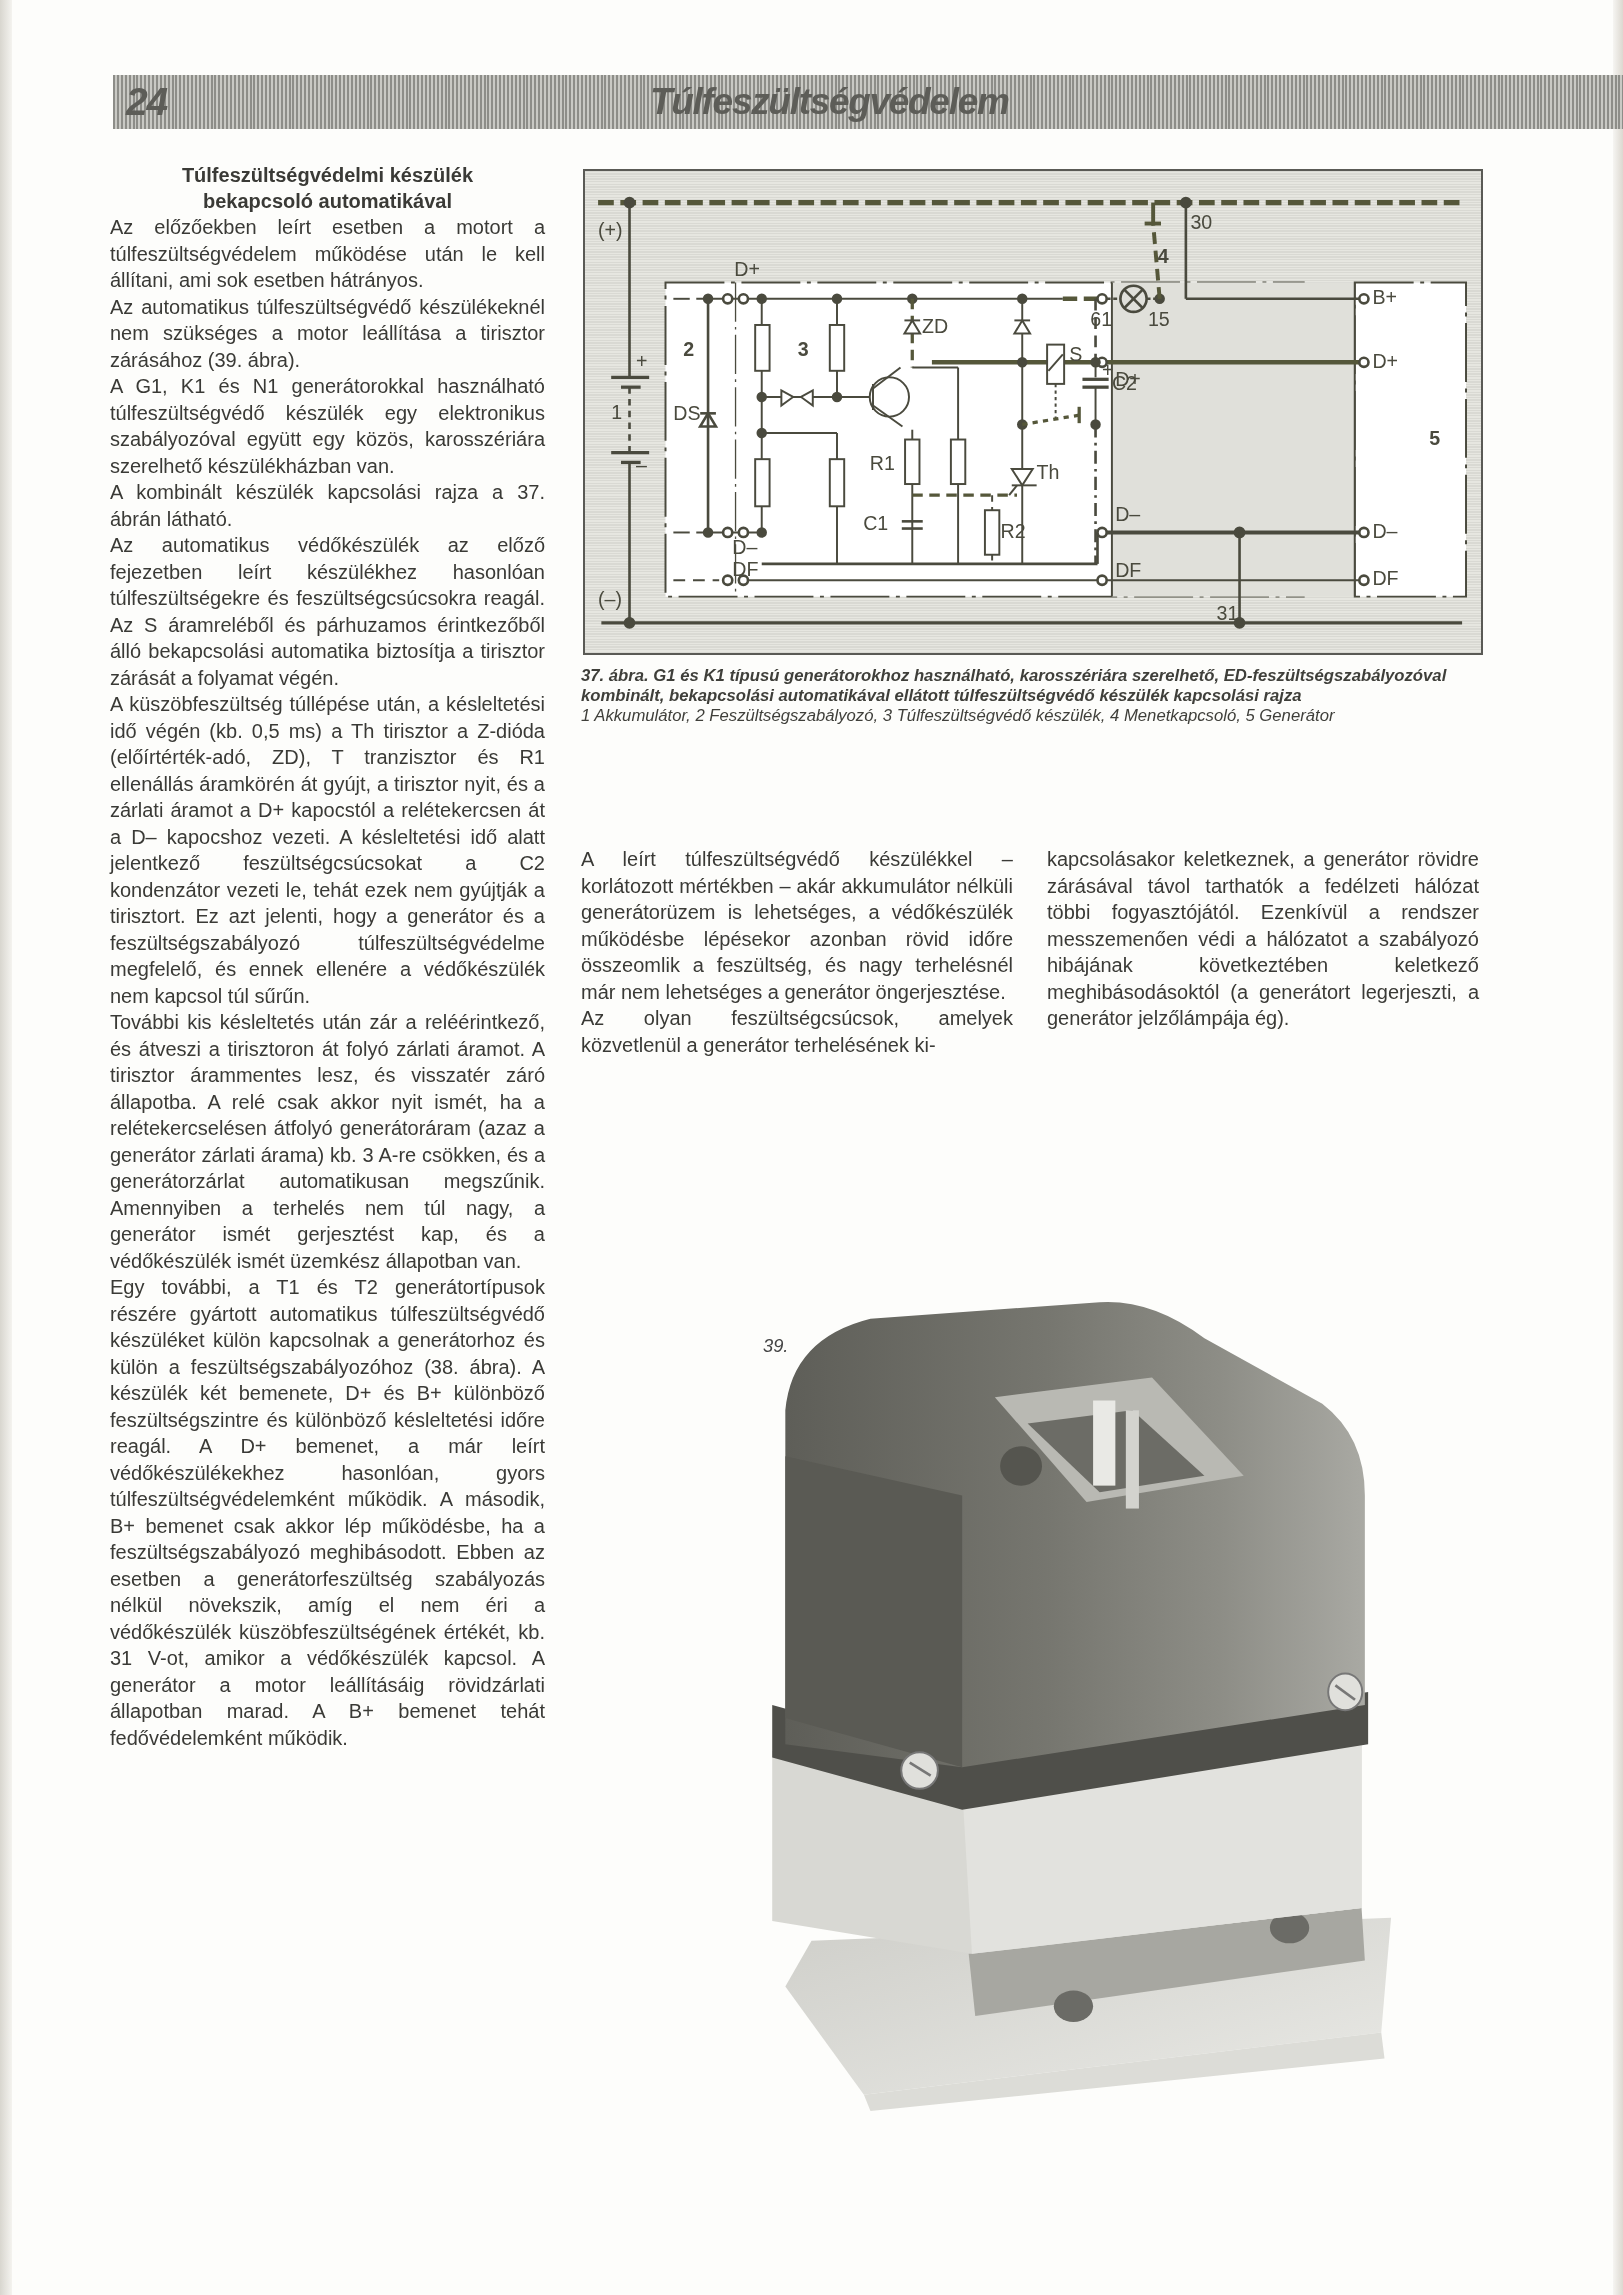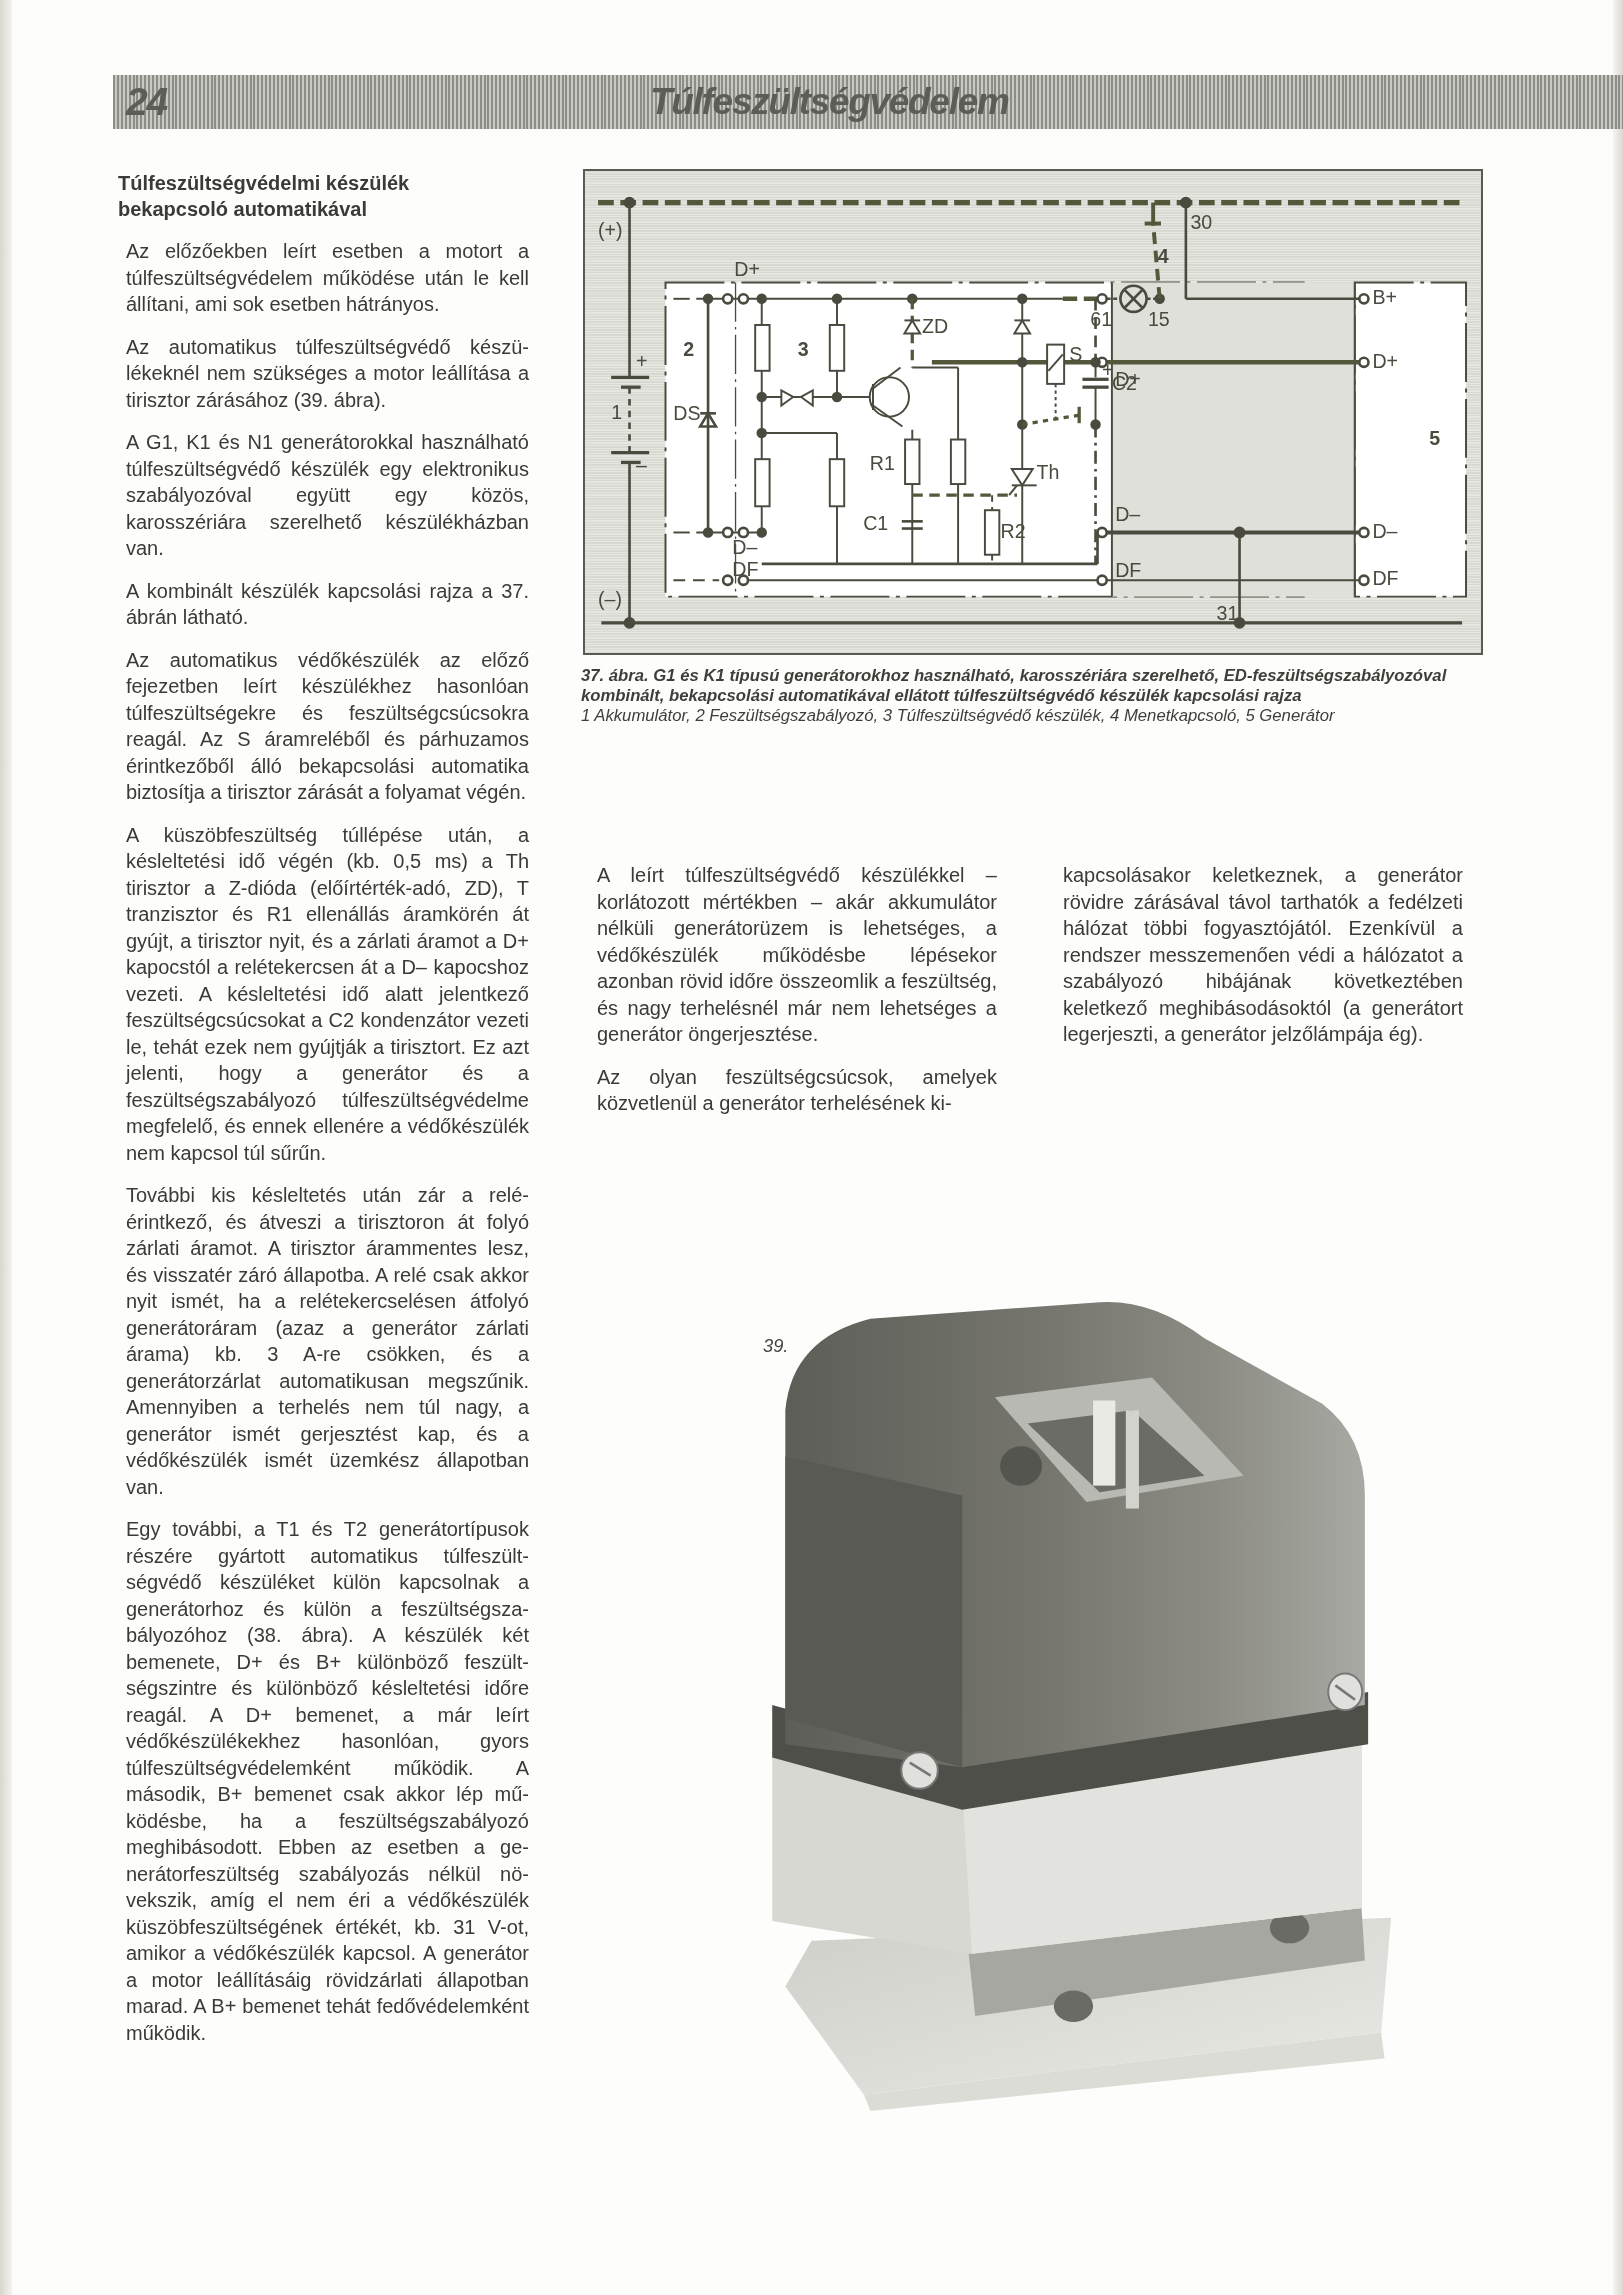--- a/index.html
+++ b/index.html
@@ -13,25 +13,25 @@
 
   .header-band {
     position: absolute; left: 113px; top: 75px; width: 1592px; height: 54px;
     background: repeating-linear-gradient(90deg,#8d8d88 0 2px,#c9c9c4 2px 3.9px);
     display: flex; align-items: center;
   }
   .page-number { font-size: 39px; font-weight: bold; font-style: italic; color: #5d5d58; margin-left: 13px; letter-spacing: -1.3px; }
   .running-title { position: absolute; left: 537px; font-size: 37px; font-weight: bold; font-style: italic; color: #5d5d58; letter-spacing: -1.3px; }
 
   .col { position: absolute; font-size: 20px; line-height: 26.5px; text-align: justify; hyphens: manual; }
-  .col p { margin: 16px; }
+  .col p { margin: 0; }
   .col-left { left: 110px; top: 162px; width: 435px; }
   .col-mid { left: 581px; top: 846px; width: 432px; }
   .col-right { left: 1047px; top: 846px; width: 432px; }
-  .section-heading { font-weight: bold; font-size: 20px; line-height: 26px; text-align: left; margin: 8px; }
+  .section-heading { font-weight: bold; font-size: 20px; line-height: 26px; text-align: center; margin: 0; }
 
   .figure-diagram {
     position: absolute; left: 583px; top: 169px; width: 900px; height: 486px;
     background: repeating-linear-gradient(0deg,#d9d9d3 0 1.3px,#e6e6e0 1.3px 2.6px);
     border: 2px solid #5a5a55; box-sizing: border-box;
   }
   .figure-diagram svg { position: absolute; left: 0; top: 0; }
 
   .caption { position: absolute; left: 581px; top: 666px; width: 903px; font-size: 16.7px; line-height: 20px; font-style: italic; color: #3f3f3a; }
   .caption-title { font-weight: bold; }

